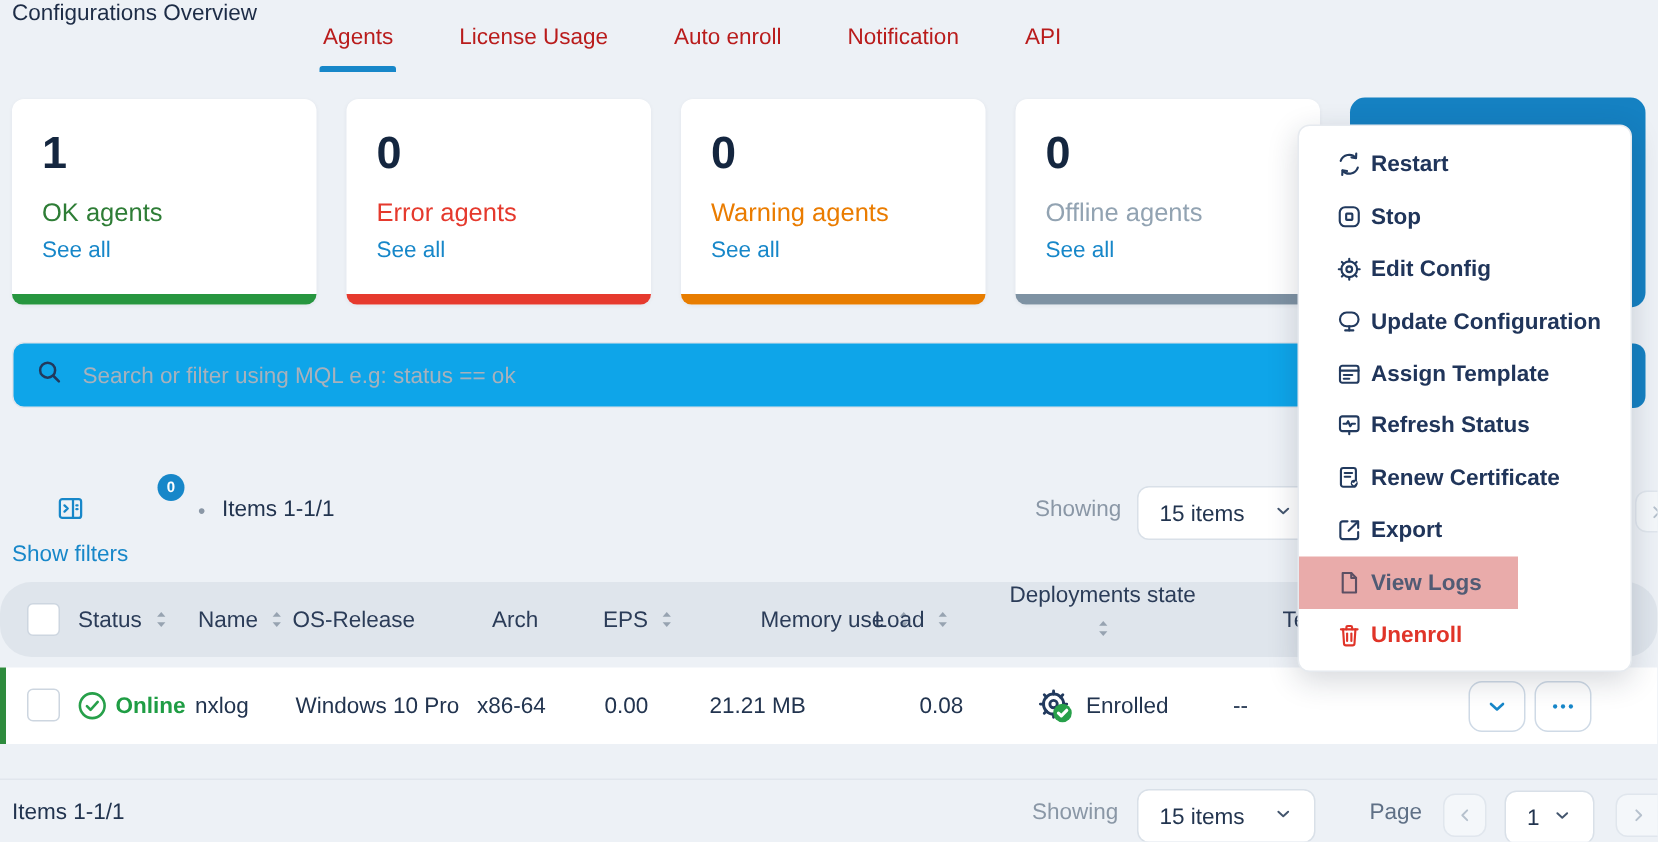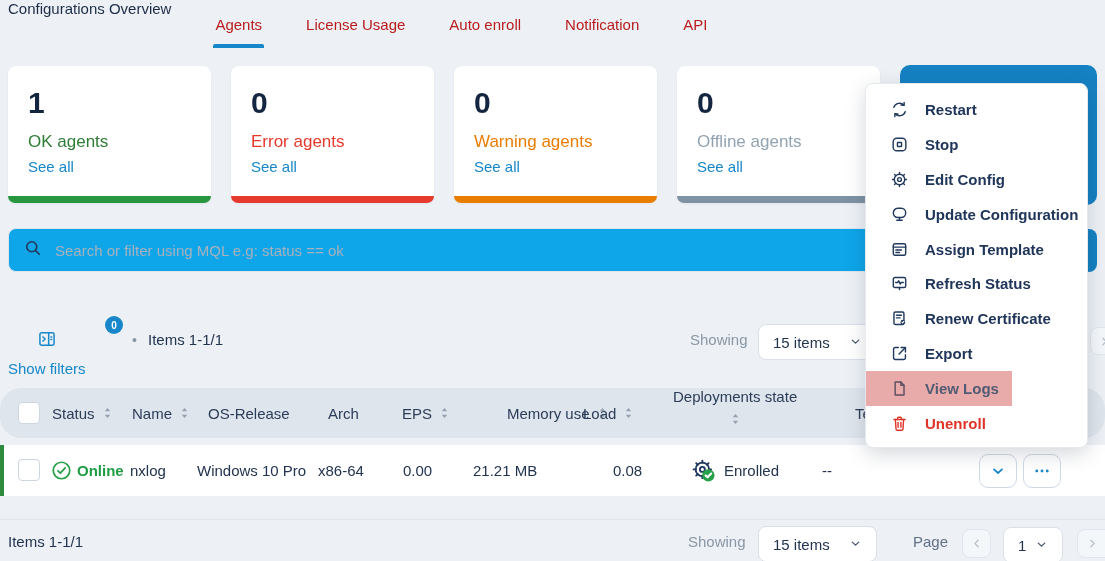--- a/index.html
+++ b/index.html
@@ -64,21 +64,21 @@
   .f-items { position:absolute; left:8px; top:13px; font-size:15px; color:#22344f; }
   .f-showing { position:absolute; left:688px; top:13px; font-size:15px; color:#8a97a6; }
   .pagesize-bottom { position:absolute; left:758px; top:6px; width:119px; height:34px; }
   .f-page { position:absolute; left:913px; top:13px; font-size:15px; color:#5f7086; }
   .pg-prev { position:absolute; left:962px; top:9px; width:29px; height:29px; border-radius:8px; background:#f4f7fa; border:1px solid #e0e6ed; display:flex; align-items:center; justify-content:center; cursor:default; }
   .pg-cur { position:absolute; left:1003px; top:7px; width:60px; height:32px; }
   .pg-next { position:absolute; left:1077px; top:9px; width:40px; height:29px; border-radius:8px; background:#f4f7fa; border:1px solid #e0e6ed; display:flex; align-items:center; justify-content:flex-start; padding-left:8px; cursor:default; }
 
   
   .menu { position:absolute; left:865px; top:83px; width:223px; height:365px; background:#fff; border:1px solid #e6eaef; border-radius:8px; box-shadow:0 6px 20px rgba(30,40,60,.18); padding:8px 0; z-index:50; }
-  .menu-item { position:relative; height:34.9px; display:flex; align-items:center; padding-left:24px; gap:16px; font-size:15px; font-weight:700; color:#20355a; cursor:pointer; }
+  .menu-item { position:relative; height:34.9px; display:flex; align-items:center; padding-left:24px; gap:5px; font-size:15px; font-weight:700; color:#20355a; cursor:pointer; }
   .menu-item .mi-icon { width:19px; height:19px; display:flex; align-items:center; justify-content:center; z-index:1; }
   .menu-item .mi-label { z-index:1; }
   .menu-item.highlighted::before { content:''; position:absolute; left:0; top:0; bottom:0; width:146px; background:#e9abaa; }
   .menu-item.highlighted .mi-label { color:#515b74; }
   .menu-item.danger, .menu-item.danger .mi-label { color:#e03428; }
 </style>
 </head>
 <body>
 
 <div class="app">
@@ -175,21 +175,21 @@
     </div>
     <div class="th" style="left:132px;">
       <span>Name</span>
       <span class="sort">
           <svg width="11" height="14" viewBox="0 0 24 30" fill="#97a3b1">
             <path d="M6 11l6-7 6 7z"></path>
             <path d="M6 19l6 7 6-7z"></path>
           </svg>
         </span>
     </div>
-    <div class="th" style="left:208px;">
+    <div class="th" style="left:195px;">
       <span>OS-Release</span>
     </div>
     <div class="th" style="left:328px;">
       <span>Arch</span>
     </div>
     <div class="th" style="left:402px;">
       <span>EPS</span>
       <span class="sort">
           <svg width="11" height="14" viewBox="0 0 24 30" fill="#97a3b1">
             <path d="M6 11l6-7 6 7z"></path>

